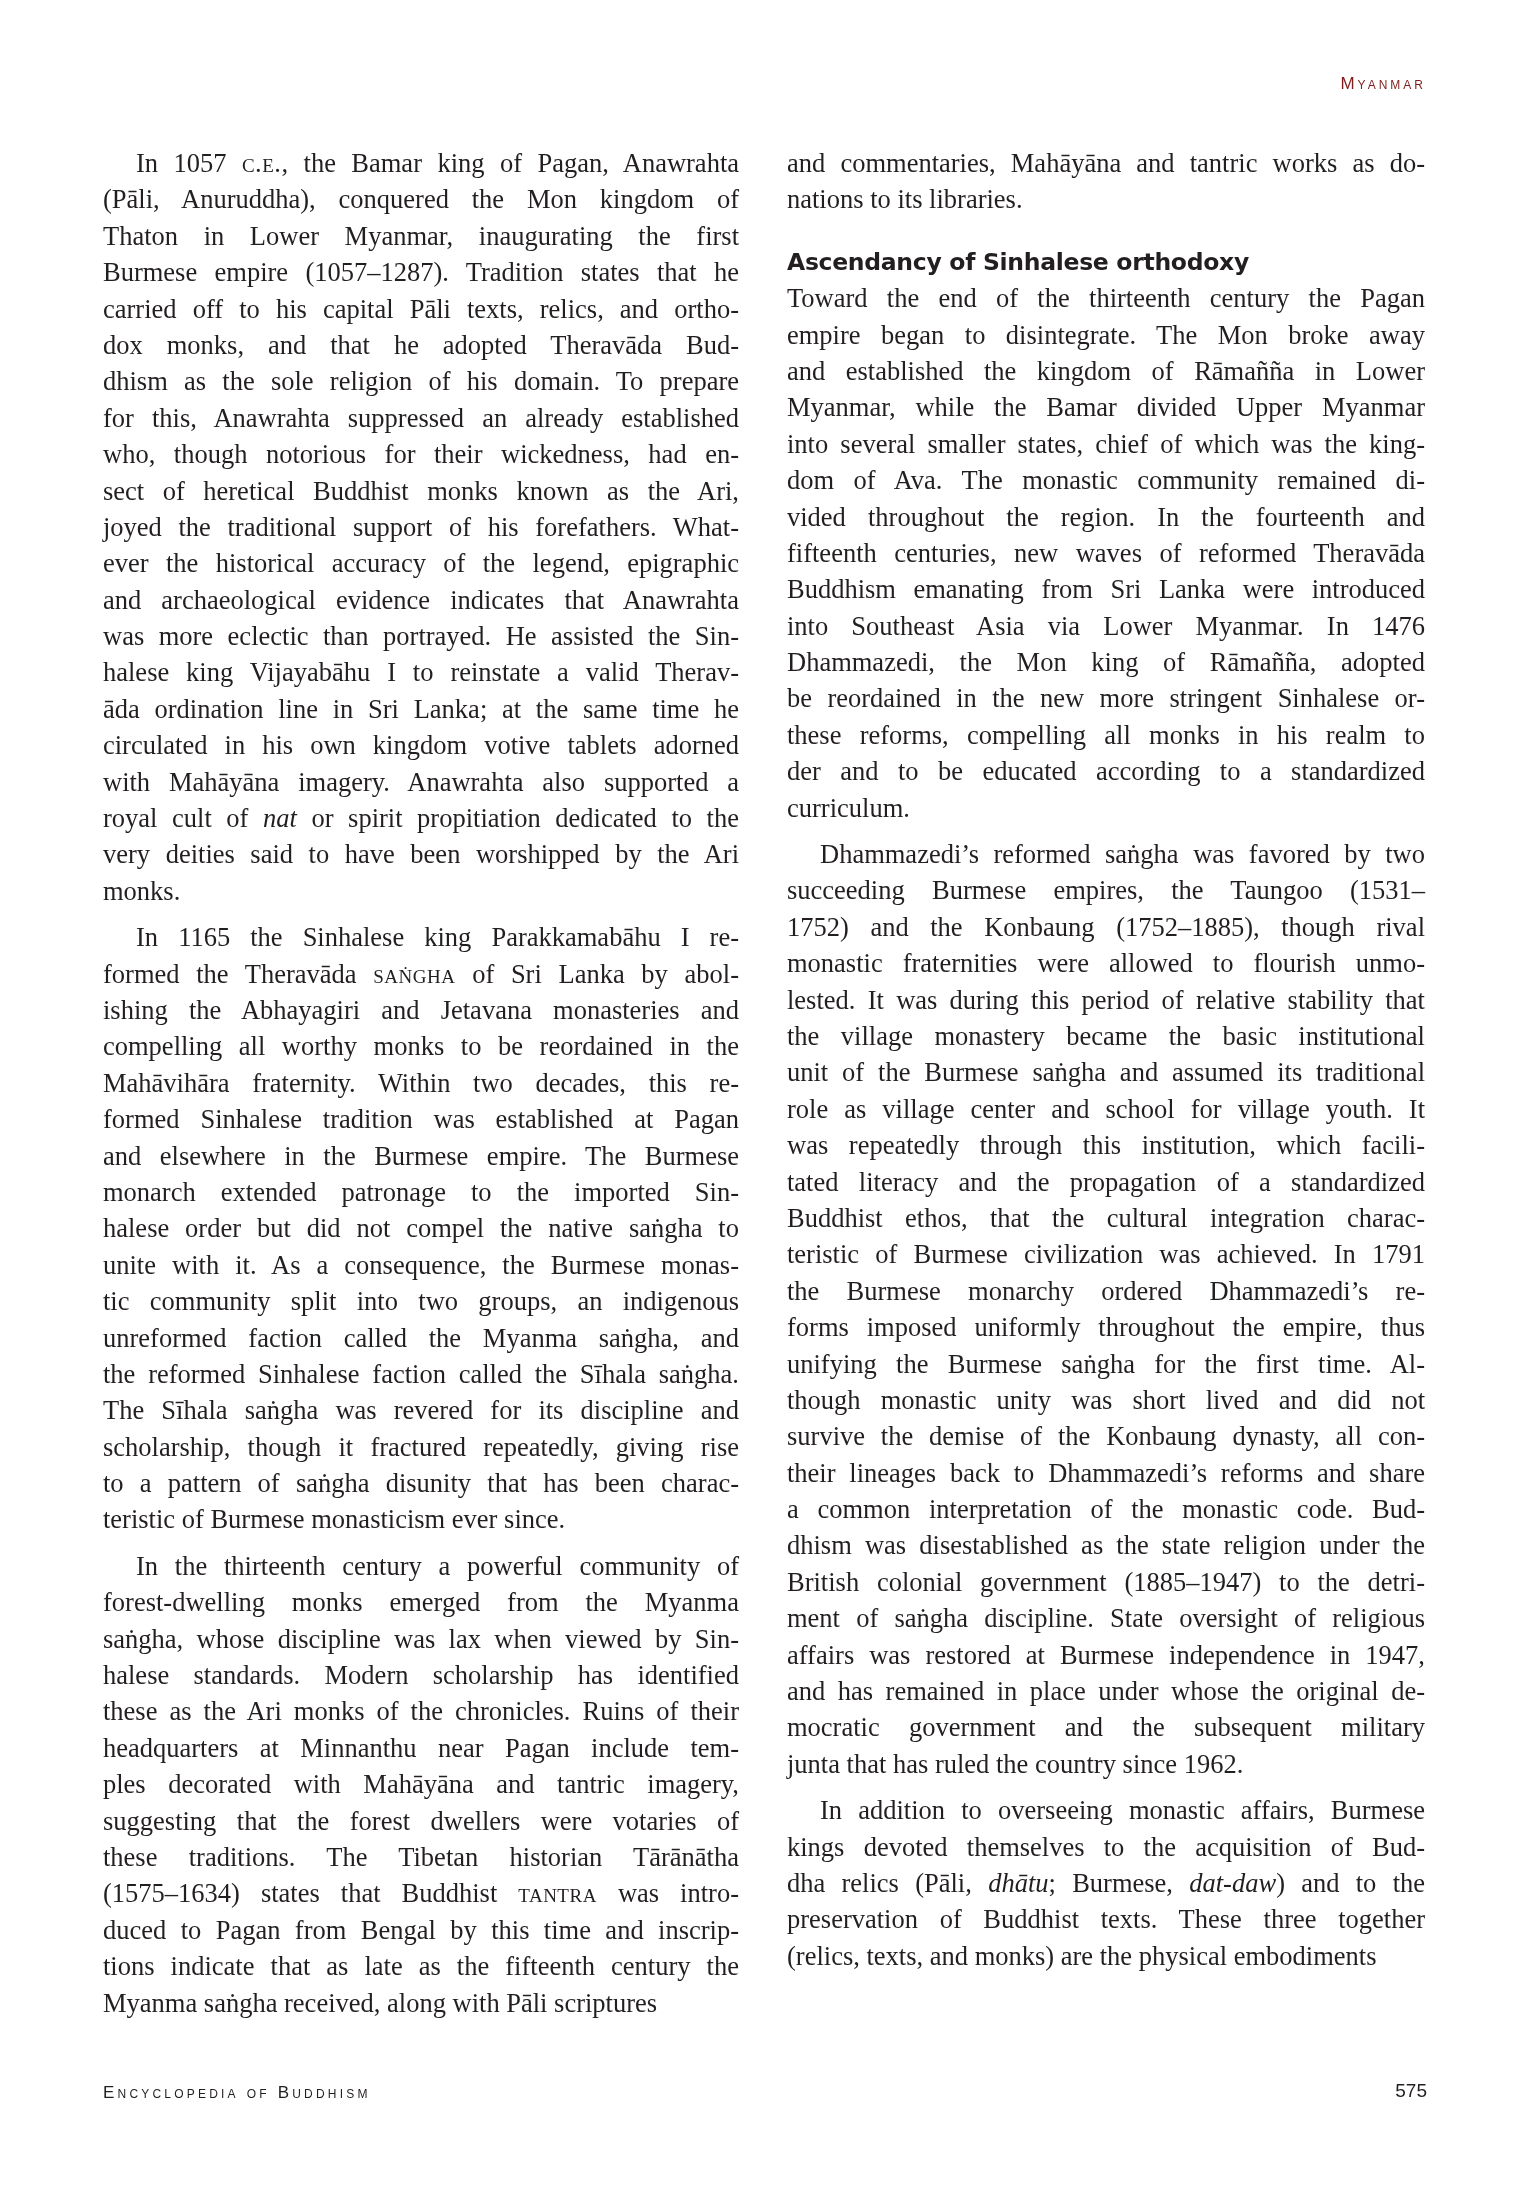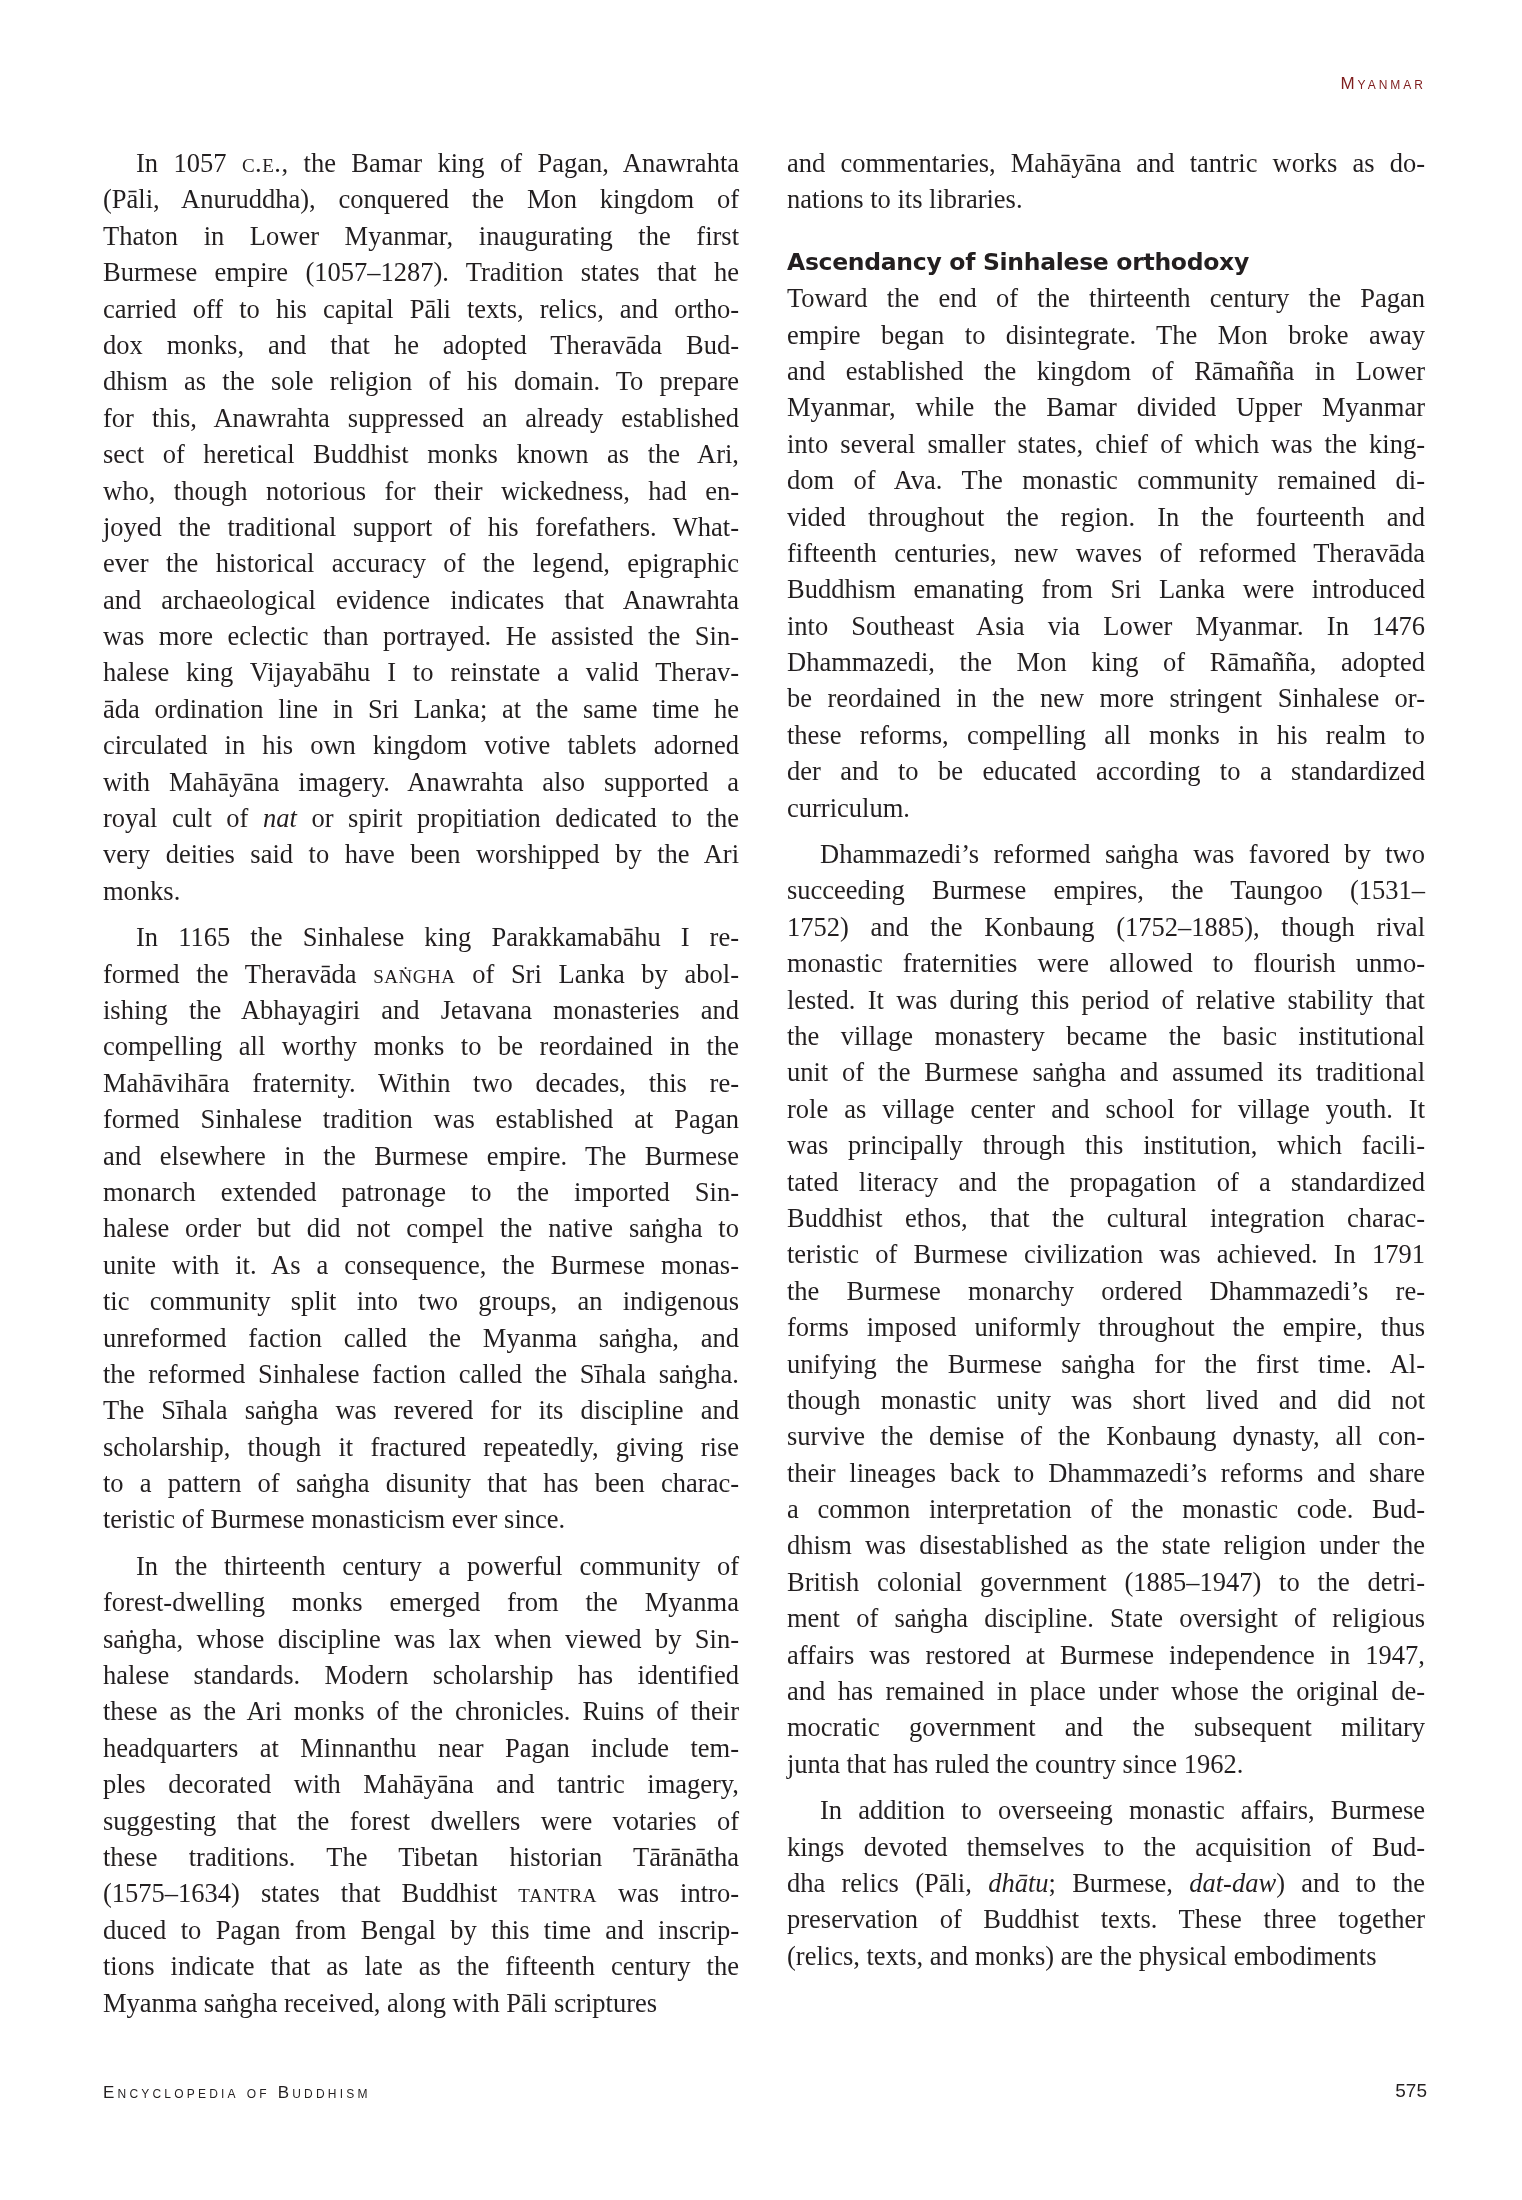--- a/index.html
+++ b/index.html
@@ -27,22 +27,22 @@
 <div class="col col-left" id="col-left">
     <div>
       <div class="line indent">In 1057 <span class="sc">C.E.</span>, the Bamar king of Pagan, Anawrahta</div>
       <div class="line">(Pāli, Anuruddha), conquered the Mon kingdom of</div>
       <div class="line">Thaton in Lower Myanmar, inaugurating the first</div>
       <div class="line">Burmese empire (1057–1287). Tradition states that he</div>
       <div class="line">carried off to his capital Pāli texts, relics, and ortho-</div>
       <div class="line">dox monks, and that he adopted Theravāda Bud-</div>
       <div class="line">dhism as the sole religion of his domain. To prepare</div>
       <div class="line">for this, Anawrahta suppressed an already established</div>
+      <div class="line">who, though notorious for their wickedness, had en-</div>
       <div class="line">sect of heretical Buddhist monks known as the Ari,</div>
-      <div class="line">who, though notorious for their wickedness, had en-</div>
       <div class="line">joyed the traditional support of his forefathers. What-</div>
       <div class="line">ever the historical accuracy of the legend, epigraphic</div>
       <div class="line">and archaeological evidence indicates that Anawrahta</div>
       <div class="line">was more eclectic than portrayed. He assisted the Sin-</div>
       <div class="line">halese king Vijayabāhu I to reinstate a valid Therav-</div>
       <div class="line">āda ordination line in Sri Lanka; at the same time he</div>
       <div class="line">circulated in his own kingdom votive tablets adorned</div>
       <div class="line">with Mahāyāna imagery. Anawrahta also supported a</div>
       <div class="line">royal cult of <span class="it">nat</span> or spirit propitiation dedicated to the</div>
       <div class="line">very deities said to have been worshipped by the Ari</div>
@@ -112,21 +112,21 @@
     <div class="gap"></div>
     <div>
       <div class="line indent">Dhammazedi’s reformed saṅgha was favored by two</div>
       <div class="line">succeeding Burmese empires, the Taungoo (1531–</div>
       <div class="line">1752) and the Konbaung (1752–1885), though rival</div>
       <div class="line">monastic fraternities were allowed to flourish unmo-</div>
       <div class="line">lested. It was during this period of relative stability that</div>
       <div class="line">the village monastery became the basic institutional</div>
       <div class="line">unit of the Burmese saṅgha and assumed its traditional</div>
       <div class="line">role as village center and school for village youth. It</div>
-      <div class="line">was principally through this institution, which facili-</div>
+      <div class="line">was repeatedly through this institution, which facili-</div>
       <div class="line">tated literacy and the propagation of a standardized</div>
       <div class="line">Buddhist ethos, that the cultural integration charac-</div>
       <div class="line">teristic of Burmese civilization was achieved. In 1791</div>
       <div class="line">the Burmese monarchy ordered Dhammazedi’s re-</div>
       <div class="line">forms imposed uniformly throughout the empire, thus</div>
       <div class="line">unifying the Burmese saṅgha for the first time. Al-</div>
       <div class="line">though monastic unity was short lived and did not</div>
       <div class="line">survive the demise of the Konbaung dynasty, all con-</div>
       <div class="line">their lineages back to Dhammazedi’s reforms and share</div>
       <div class="line">a common interpretation of the monastic code. Bud-</div>

